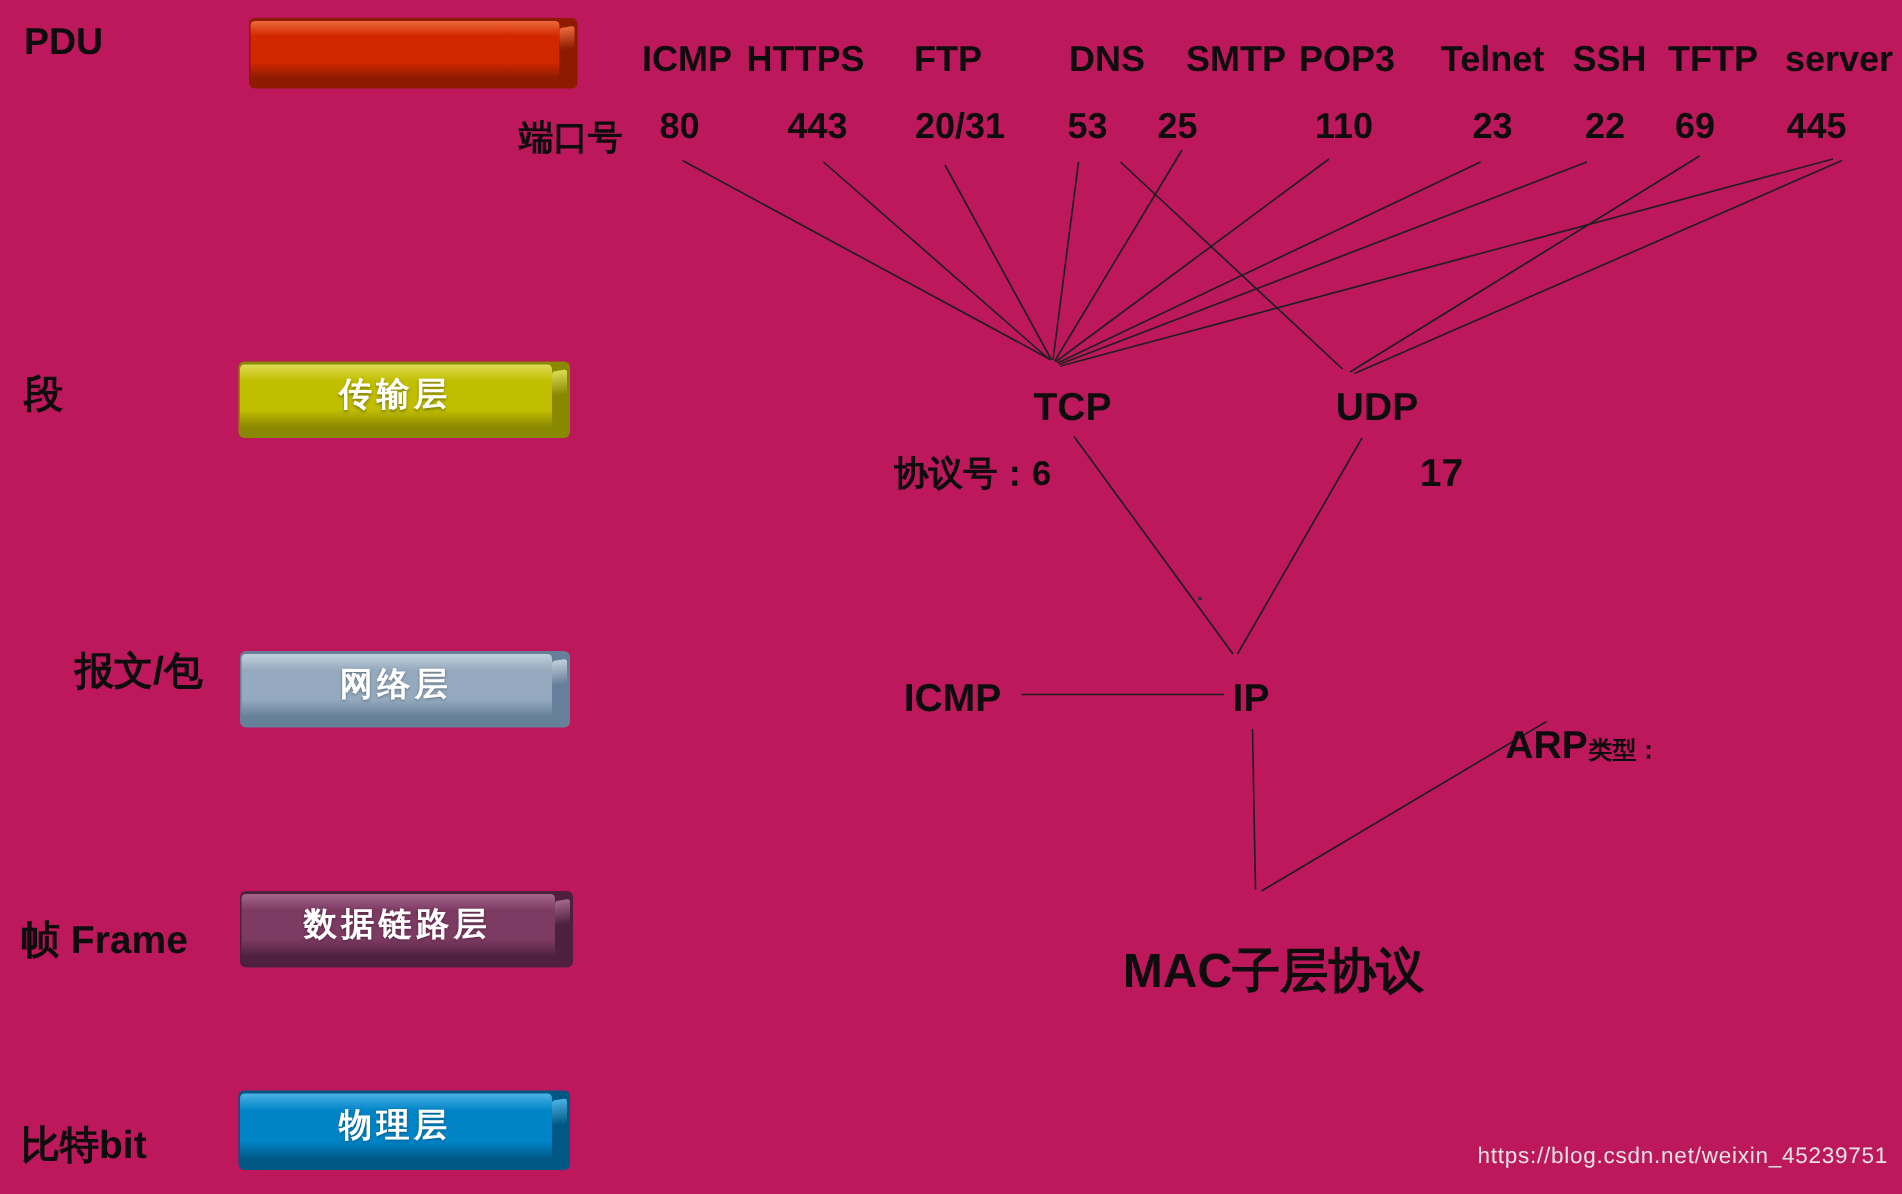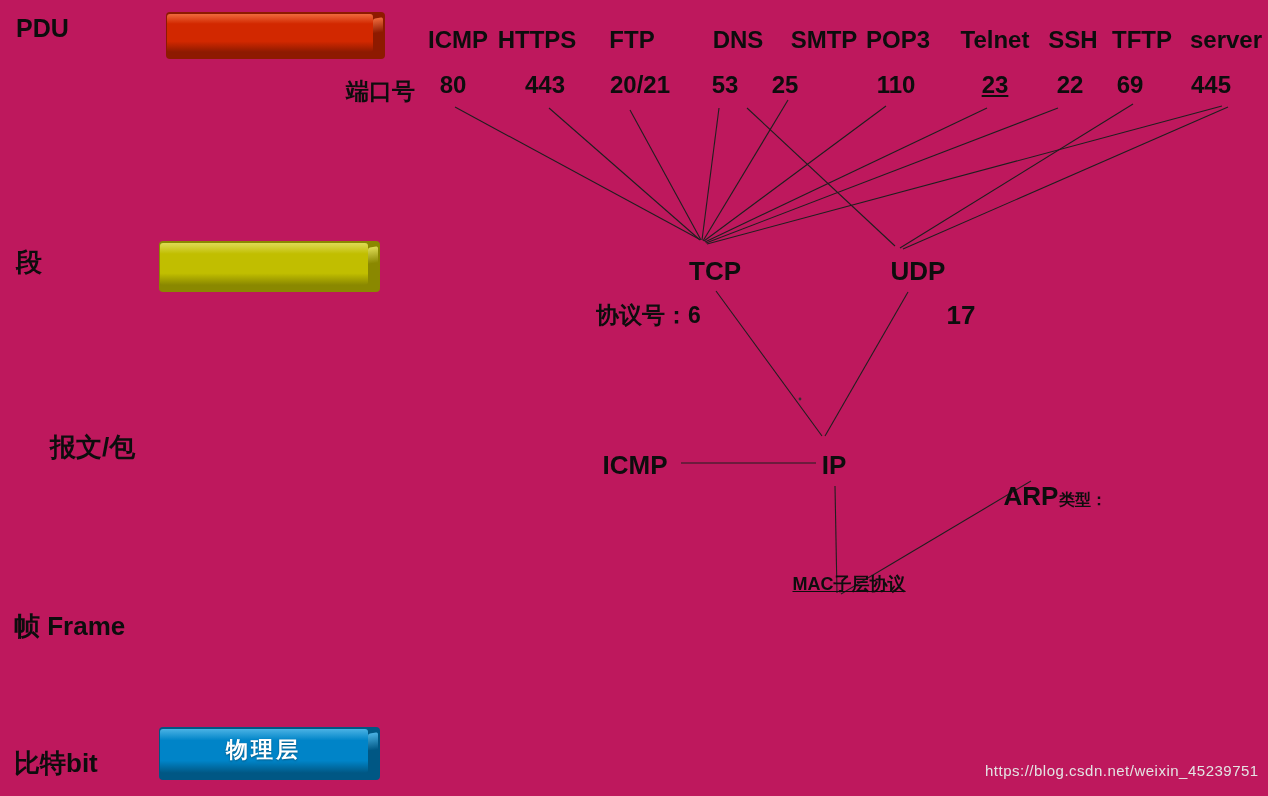--- a/index.html
+++ b/index.html
@@ -79,23 +79,36 @@
   <div class="bar txt" style="left:166px;top:12px;width:219px;height:47px;--main:#d22800;--light:#ef6a3c;--dark:#8e1a00;">
     <div class="shadow3d"></div>
     <div class="face"></div>
     <div class="sideR"></div>
   </div>
 
   <div class="bar txt" style="left:159px;top:241px;width:221px;height:51px;--main:#c1be00;--light:#dedc55;--dark:#8a8800;">
     <div class="shadow3d"></div>
     <div class="face"></div>
     <div class="sideR"></div>
+    <div class="lbl">传输层</div>
   </div>
 
+  <div class="bar txt" style="left:160px;top:434px;width:220px;height:51px;--main:#95aabe;--light:#c2cfdb;--dark:#66809a;">
+    <div class="shadow3d"></div>
+    <div class="face"></div>
+    <div class="sideR"></div>
+    <div class="lbl">网络层</div>
+  </div>
 
+  <div class="bar txt" style="left:160px;top:594px;width:222px;height:51px;--main:#7d3a62;--light:#a4688c;--dark:#4e1f3e;">
+    <div class="shadow3d"></div>
+    <div class="face"></div>
+    <div class="sideR"></div>
+    <div class="lbl">数据链路层</div>
+  </div>
 
   <div class="bar txt" style="left:159px;top:727px;width:221px;height:53px;--main:#0084c8;--light:#4ab2e4;--dark:#005784;">
     <div class="shadow3d"></div>
     <div class="face"></div>
     <div class="sideR"></div>
     <div class="lbl">物理层</div>
   </div>
 
   <div class="abs txt mid" style="left:346px;top:76px;font-size:23px;">端口号</div>
 
@@ -105,36 +118,36 @@
   <div class="abs txt proto c" style="left:738px;top:26px;">DNS</div>
   <div class="abs txt proto c" style="left:810px;top:26px;margin-left:14px;">SMTP</div>
   <div class="abs txt proto c" style="left:898px;top:26px;">POP3</div>
   <div class="abs txt proto c" style="left:995px;top:26px;">Telnet</div>
   <div class="abs txt proto c" style="left:1073px;top:26px;">SSH</div>
   <div class="abs txt proto c" style="left:1142px;top:26px;">TFTP</div>
   <div class="abs txt proto c" style="left:1226px;top:26px;">server</div>
 
   <div class="abs txt port c" style="left:453px;top:71px;">80</div>
   <div class="abs txt port c" style="left:545px;top:71px;">443</div>
-  <div class="abs txt port c" style="left:640px;top:71px;">20/21</div>
+  <div class="abs txt port c" style="left:640px;top:71px;">20/31</div>
   <div class="abs txt port c" style="left:725px;top:71px;">53</div>
   <div class="abs txt port c" style="left:785px;top:71px;">25</div>
   <div class="abs txt port c" style="left:896px;top:71px;">110</div>
-  <div class="abs txt port c" style="left:995px;top:71px;text-decoration:underline;">23</div>
+  <div class="abs txt port c" style="left:995px;top:71px;">23</div>
   <div class="abs txt port c" style="left:1070px;top:71px;">22</div>
   <div class="abs txt port c" style="left:1130px;top:71px;">69</div>
   <div class="abs txt port c" style="left:1211px;top:71px;">445</div>
 
   <div class="abs txt mid c" style="left:715px;top:256px;font-size:26px;">TCP</div>
   <div class="abs txt mid" style="left:596px;top:300px;font-size:23px;">协议号：6</div>
   <div class="abs txt mid c" style="left:918px;top:256px;font-size:26px;">UDP</div>
   <div class="abs txt mid c" style="left:961px;top:300px;font-size:26px;">17</div>
 
   <div class="abs txt mid c" style="left:635px;top:450px;font-size:26px;">ICMP</div>
   <div class="abs txt mid c" style="left:834px;top:450px;font-size:26px;">IP</div>
   <div class="abs txt mid c" style="left:1031px;top:448px;font-size:26px;margin-top:33px;">ARP</div>
   <div class="abs txt mid" style="left:1059px;top:490px;font-size:16px;">类型：</div>
 
-  <div class="abs txt mid c" style="left:849px;top:572px;font-size:18px;text-decoration:underline;">MAC子层协议</div>
+  <div class="abs txt mid c" style="left:849px;top:626px;font-size:32px;">MAC子层协议</div>
 
   <div class="abs txt watermark" style="left:985px;top:762px;">https://blog.csdn.net/weixin_45239751</div>
 
 </div>
 
 </body></html>

